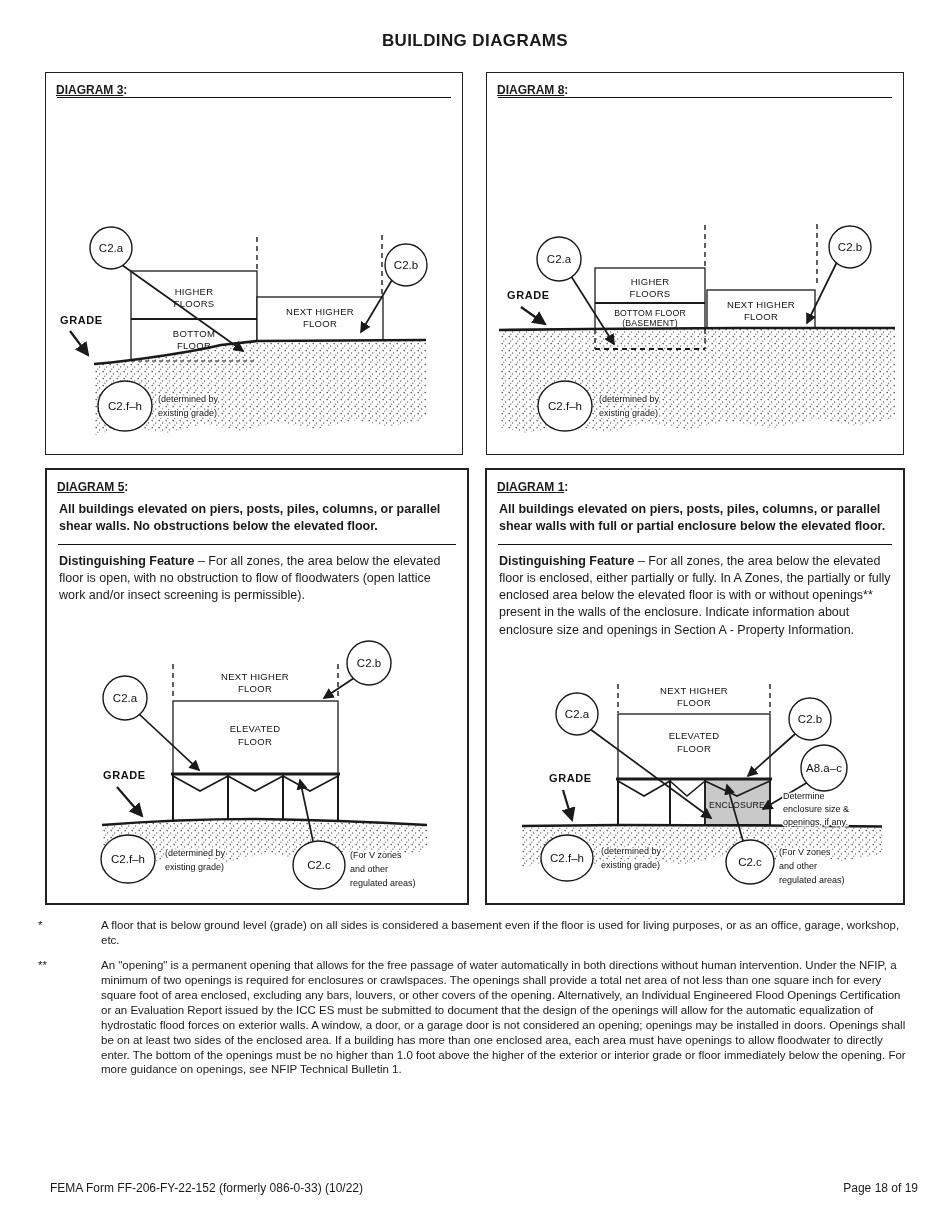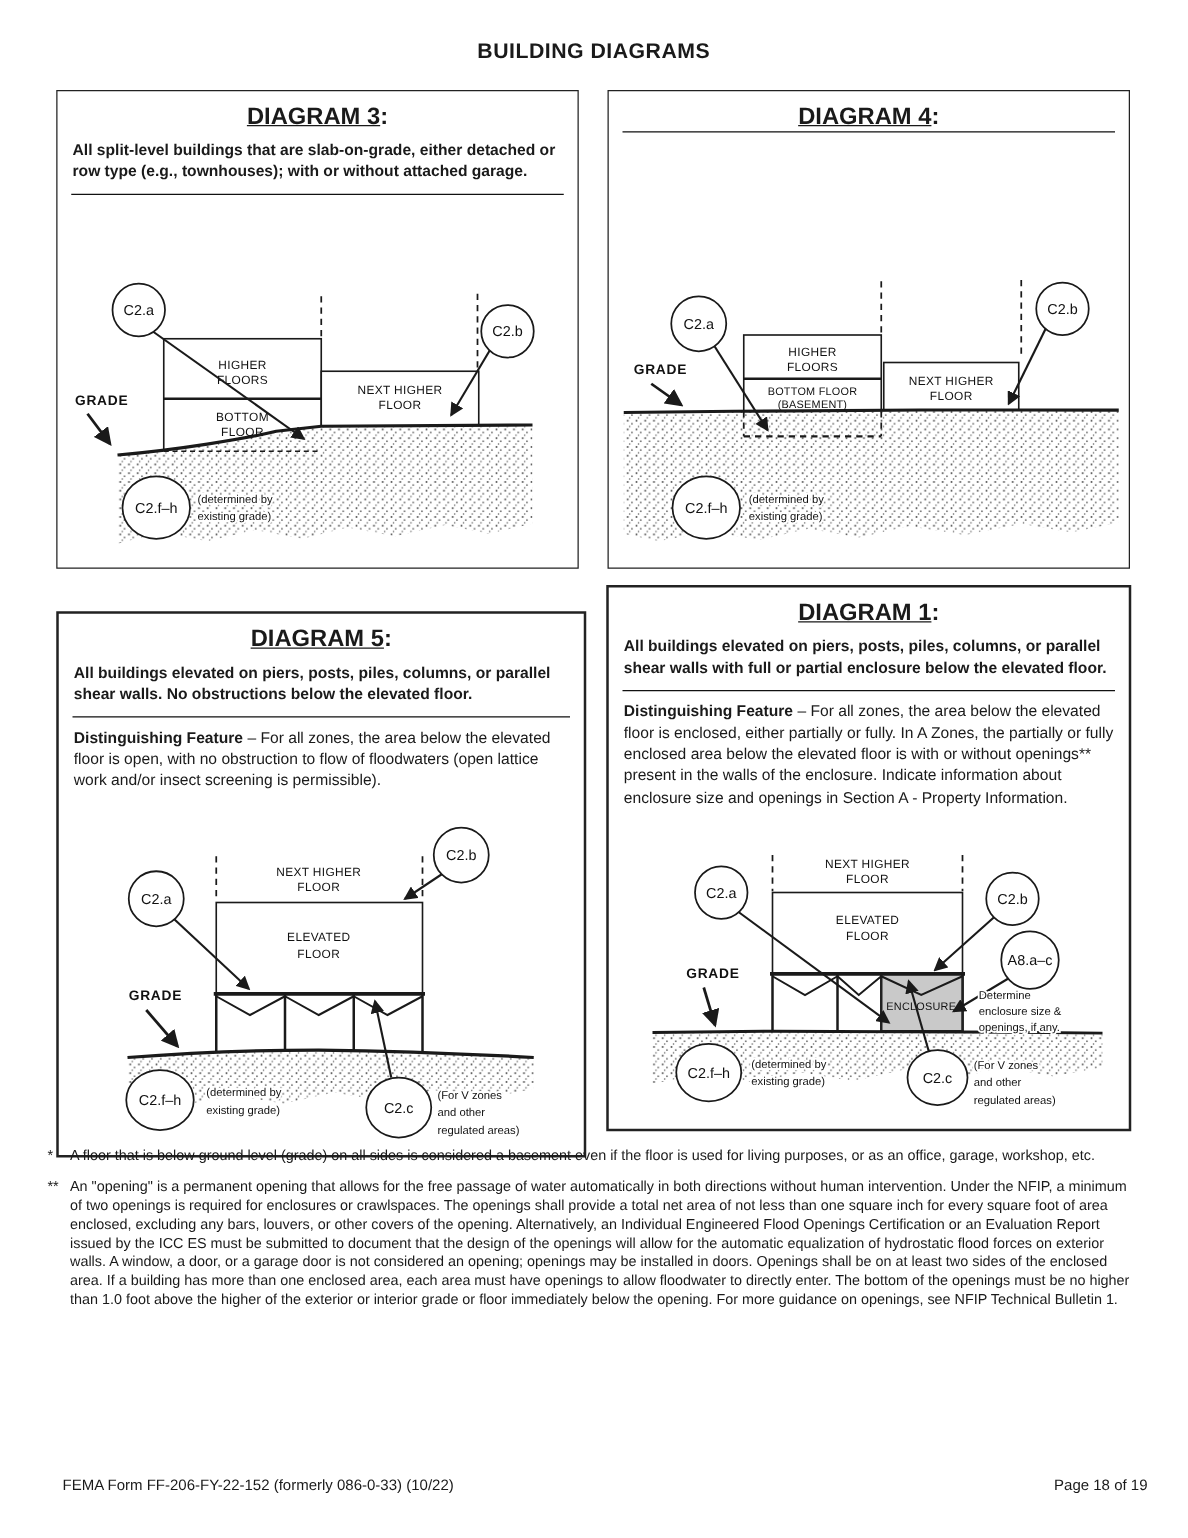--- a/index.html
+++ b/index.html
@@ -2,21 +2,21 @@
 <html><head>
 <meta charset="utf-8">
 <style>
   html,body{margin:0;padding:0;background:#fff;}
   .page{position:relative;width:950px;height:1230px;background:#fff;
         font-family:"Liberation Sans",sans-serif;color:#1a1a1a;overflow:hidden;}
   .page-title{position:absolute;top:31px;left:0;width:100%;text-align:center;
         font-size:17px;font-weight:bold;letter-spacing:.4px;}
   .dbox{position:absolute;background:#fff;box-sizing:border-box;border:1px solid #222;}
   .dbox.thick{border-width:2px;}
-  .dtitle{margin:10px 10px 0;text-align:center;font-size:19px;font-weight:bold;}
+  .dtitle{margin:10px 10px 0;font-size:12px;font-weight:bold;}
   .dtitle .u{text-decoration:underline;}
   .desc{margin:7px 12px 8px;font-size:12.5px;font-weight:bold;line-height:1.38;}
   .sep{border:0;border-top:1.6px solid #111;margin:0 11px;}
   .feature{margin:8px 12px 0;font-size:12.5px;line-height:1.38;}
   .feature b{font-weight:bold;}
   .fig{position:absolute;left:0;bottom:3px;}
   .fig text{font-family:"Liberation Sans",sans-serif;fill:#111;}
   .flabel{font-size:9.5px;letter-spacing:.3px;}
   .fsmall{font-size:9px;}
   .fsmaller{font-size:8.7px;letter-spacing:.2px;}
@@ -29,35 +29,34 @@
   .pier{stroke:#1a1a1a;stroke-width:2;fill:none;}
   .brace{stroke:#1a1a1a;stroke-width:1.6;fill:none;}
   .dash{stroke:#1a1a1a;stroke-width:1.4;fill:none;stroke-dasharray:5 4;}
   .arr{stroke:#1a1a1a;stroke-width:1.7;fill:none;}
   .arrbold{stroke:#1a1a1a;stroke-width:2.2;fill:none;}
   .bld{fill:#fff;stroke:#1a1a1a;stroke-width:1.3;}
   .callc{fill:#fff;stroke:#1a1a1a;stroke-width:1.4;}
   .footnotes{position:absolute;left:38px;top:918px;width:868px;font-size:11.5px;line-height:1.3;}
   .fn{display:flex;margin-bottom:10px;}
   .fn-marker{width:18px;flex-shrink:0;}
-  .fn-text{flex:1;}
+  .fn-text{flex:1;margin-left:45px;}
   .footer{position:absolute;left:50px;top:1181px;width:868px;font-size:12px;}
   .footer-left{float:left;}
   .footer-right{float:right;}
 </style>
 </head>
 <body>
 
 <div class="page">
 
   <div class="page-title">BUILDING DIAGRAMS</div>
 
   <section class="dbox" style="left:45px;top:72px;width:418px;height:383px;">
     <h2 class="dtitle"><span class="u">DIAGRAM 3</span><span>:</span></h2>
-    <p class="desc">All split-level buildings that are slab-on-grade, either detached or row type (e.g., townhouses); with or without attached garage.</p>
     <hr class="sep">
     <svg class="fig" width="416" height="228" viewBox="0 0 416 228">
       <defs>
         <marker id="ah3" viewBox="0 0 10 10" refX="8.5" refY="5" markerWidth="6.5" markerHeight="6.5" orient="auto-start-reverse">
             <path d="M0,0L10,5L0,10z" fill="#1a1a1a"></path>
           </marker>
         <pattern id="stip3" width="7" height="7" patternUnits="userSpaceOnUse">
           <circle cx="1.2" cy="1.6" r=".8" fill="#555"></circle>
             <circle cx="4.6" cy="4" r=".7" fill="#666"></circle>
             <circle cx="2.8" cy="6.2" r=".6" fill="#555"></circle>
@@ -95,21 +94,21 @@
       </g>
       <g>
         <ellipse class="callc" cx="79" cy="183" rx="27" ry="25"></ellipse>
         <text class="fcall" x="79" y="187" text-anchor="middle">C2.f–h</text>
       </g>
       <text class="fsmall halo"><tspan x="112" y="179">(determined by</tspan><tspan x="112" y="193">existing grade)</tspan></text>
     </svg>
   </section>
 
   <section class="dbox" style="left:486px;top:72px;width:418px;height:383px;">
-    <h2 class="dtitle"><span class="u">DIAGRAM 4</span><span>:</span></h2>
+    <h2 class="dtitle"><span class="u">DIAGRAM 8</span><span>:</span></h2>
     <hr class="sep">
     <svg class="fig" width="416" height="228" viewBox="0 0 416 228">
       <defs>
         <marker id="ah4" viewBox="0 0 10 10" refX="8.5" refY="5" markerWidth="6.5" markerHeight="6.5" orient="auto-start-reverse">
             <path d="M0,0L10,5L0,10z" fill="#1a1a1a"></path>
           </marker>
         <pattern id="stip4" width="7" height="7" patternUnits="userSpaceOnUse">
           <circle cx="1.2" cy="1.6" r=".8" fill="#555"></circle>
             <circle cx="4.6" cy="4" r=".7" fill="#666"></circle>
             <circle cx="2.8" cy="6.2" r=".6" fill="#555"></circle>
@@ -150,21 +149,21 @@
         <text class="fcall" x="363" y="28" text-anchor="middle">C2.b</text>
       </g>
       <g>
         <ellipse class="callc" cx="78" cy="183" rx="27" ry="25"></ellipse>
         <text class="fcall" x="78" y="187" text-anchor="middle">C2.f–h</text>
       </g>
       <text class="fsmall halo"><tspan x="112" y="179">(determined by</tspan><tspan x="112" y="193">existing grade)</tspan></text>
     </svg>
   </section>
 
-  <section class="dbox thick" style="left:45px;top:489px;width:424px;height:437px;">
+  <section class="dbox thick" style="left:45px;top:468px;width:424px;height:437px;">
     <h2 class="dtitle"><span class="u">DIAGRAM 5</span><span>:</span></h2>
     <p class="desc">All buildings elevated on piers, posts, piles, columns, or parallel shear walls. No obstructions below the elevated floor.</p>
     <hr class="sep">
     <p class="feature"><b>Distinguishing Feature</b><span> – For all zones, the area below the elevated floor is open, with no obstruction to flow of floodwaters (open lattice work and/or insect screening is permissible).</span></p>
     <svg class="fig" width="420" height="260" viewBox="0 0 420 260">
       <defs>
         <marker id="ah5" viewBox="0 0 10 10" refX="8.5" refY="5" markerWidth="6.5" markerHeight="6.5" orient="auto-start-reverse">
             <path d="M0,0L10,5L0,10z" fill="#1a1a1a"></path>
           </marker>
         <pattern id="stip5" width="7" height="7" patternUnits="userSpaceOnUse">

